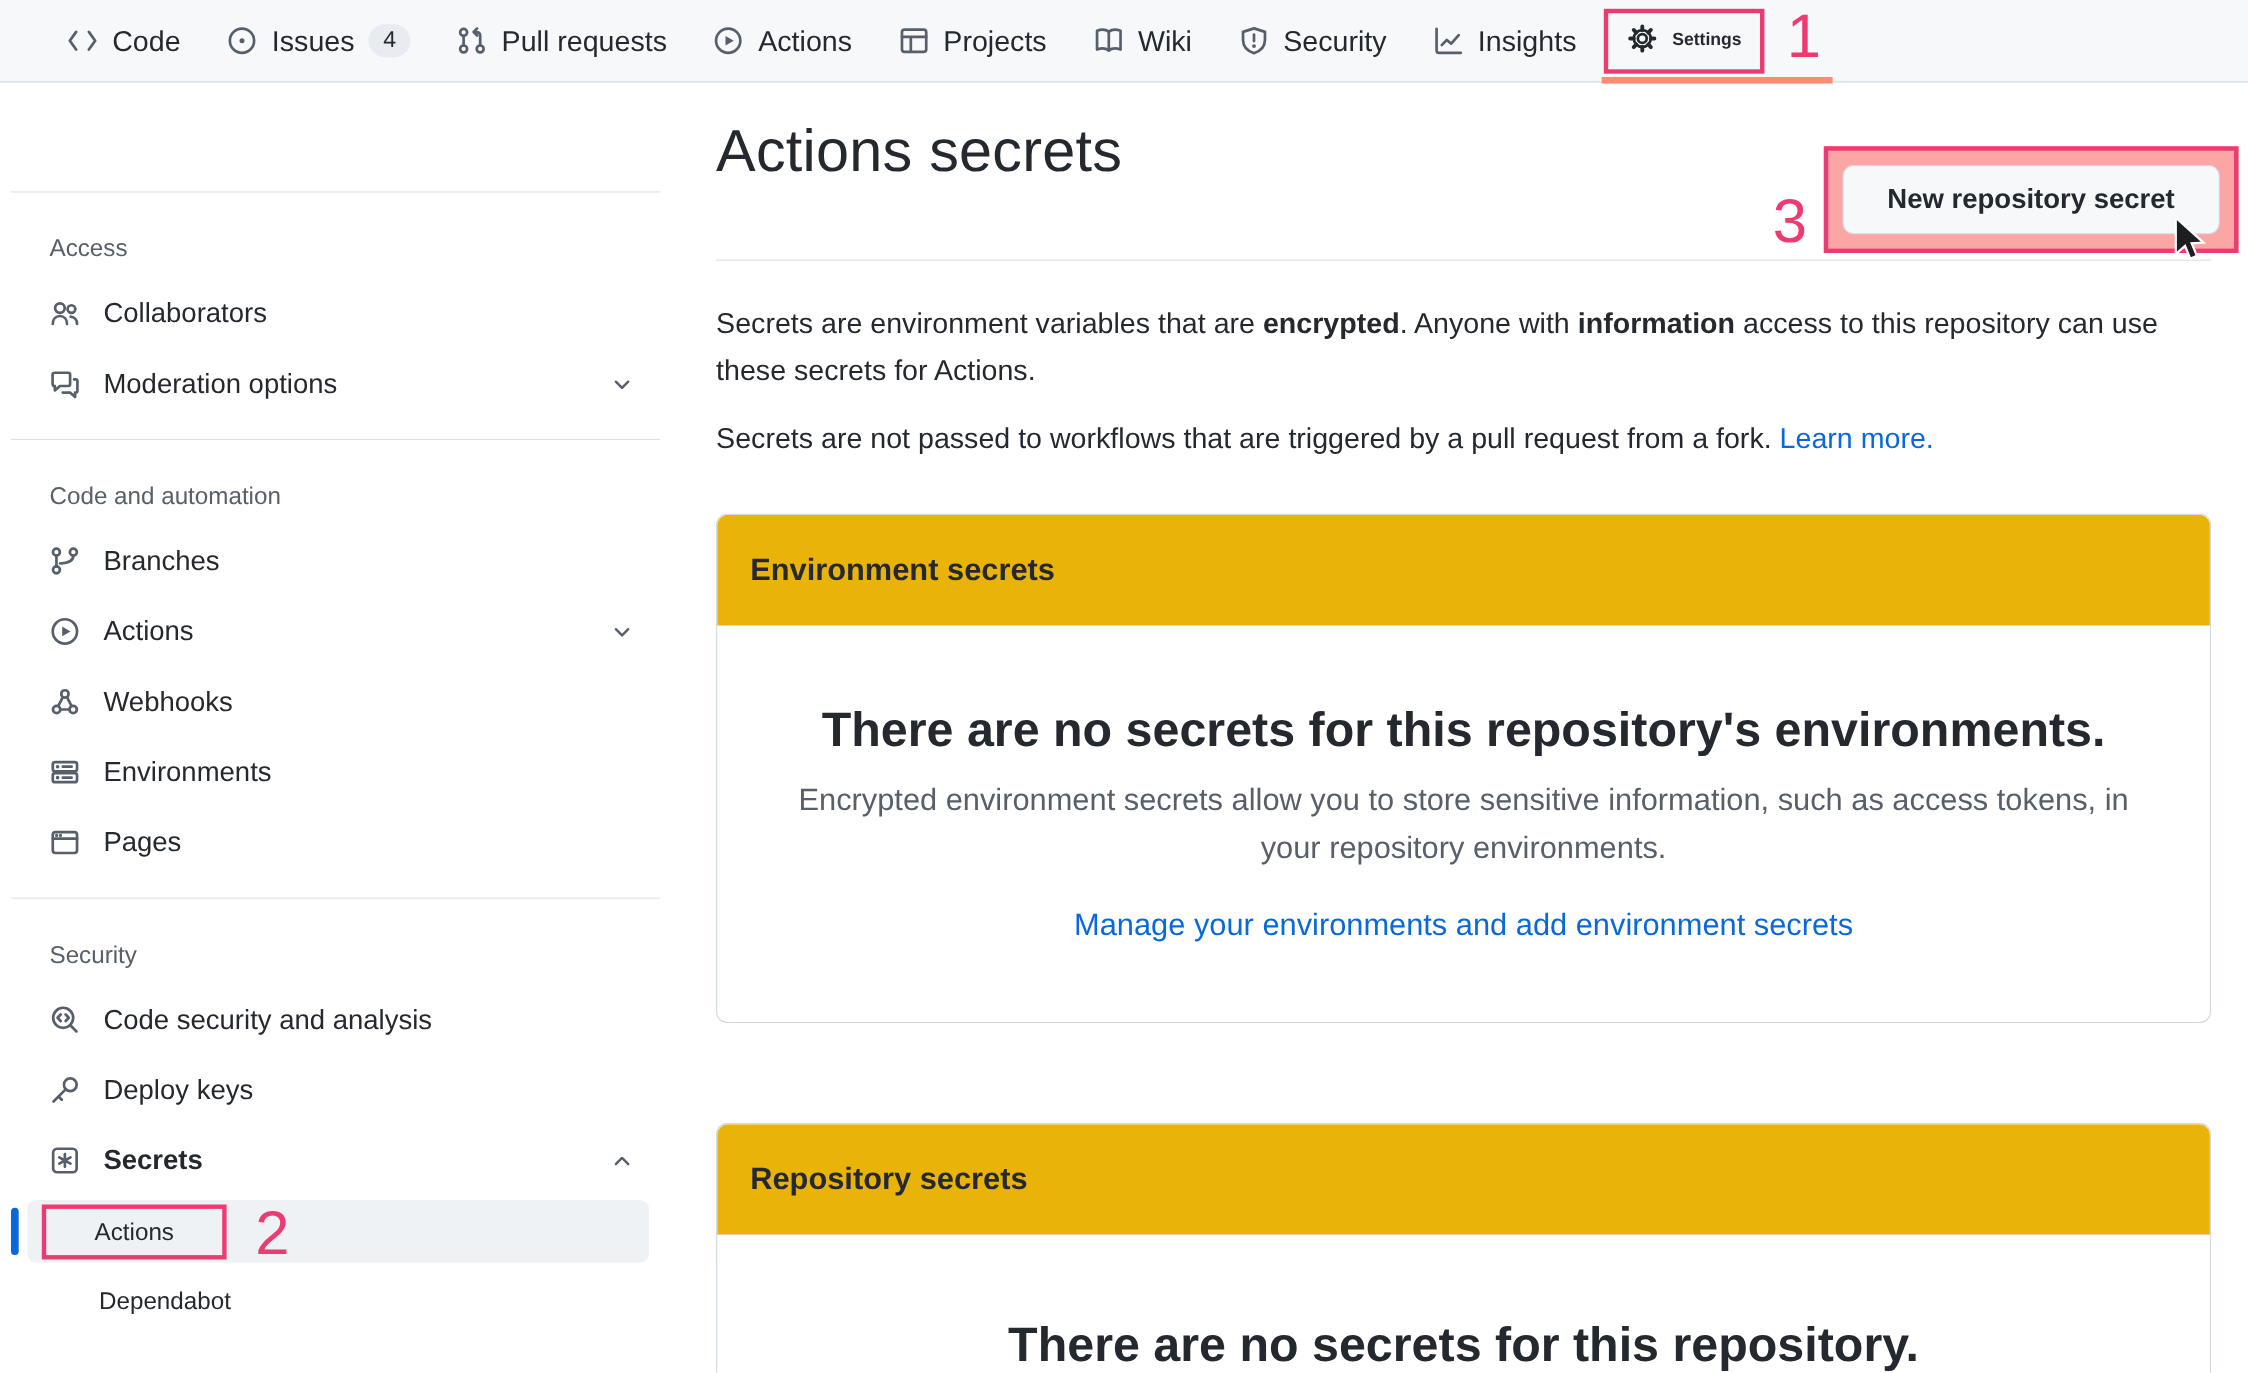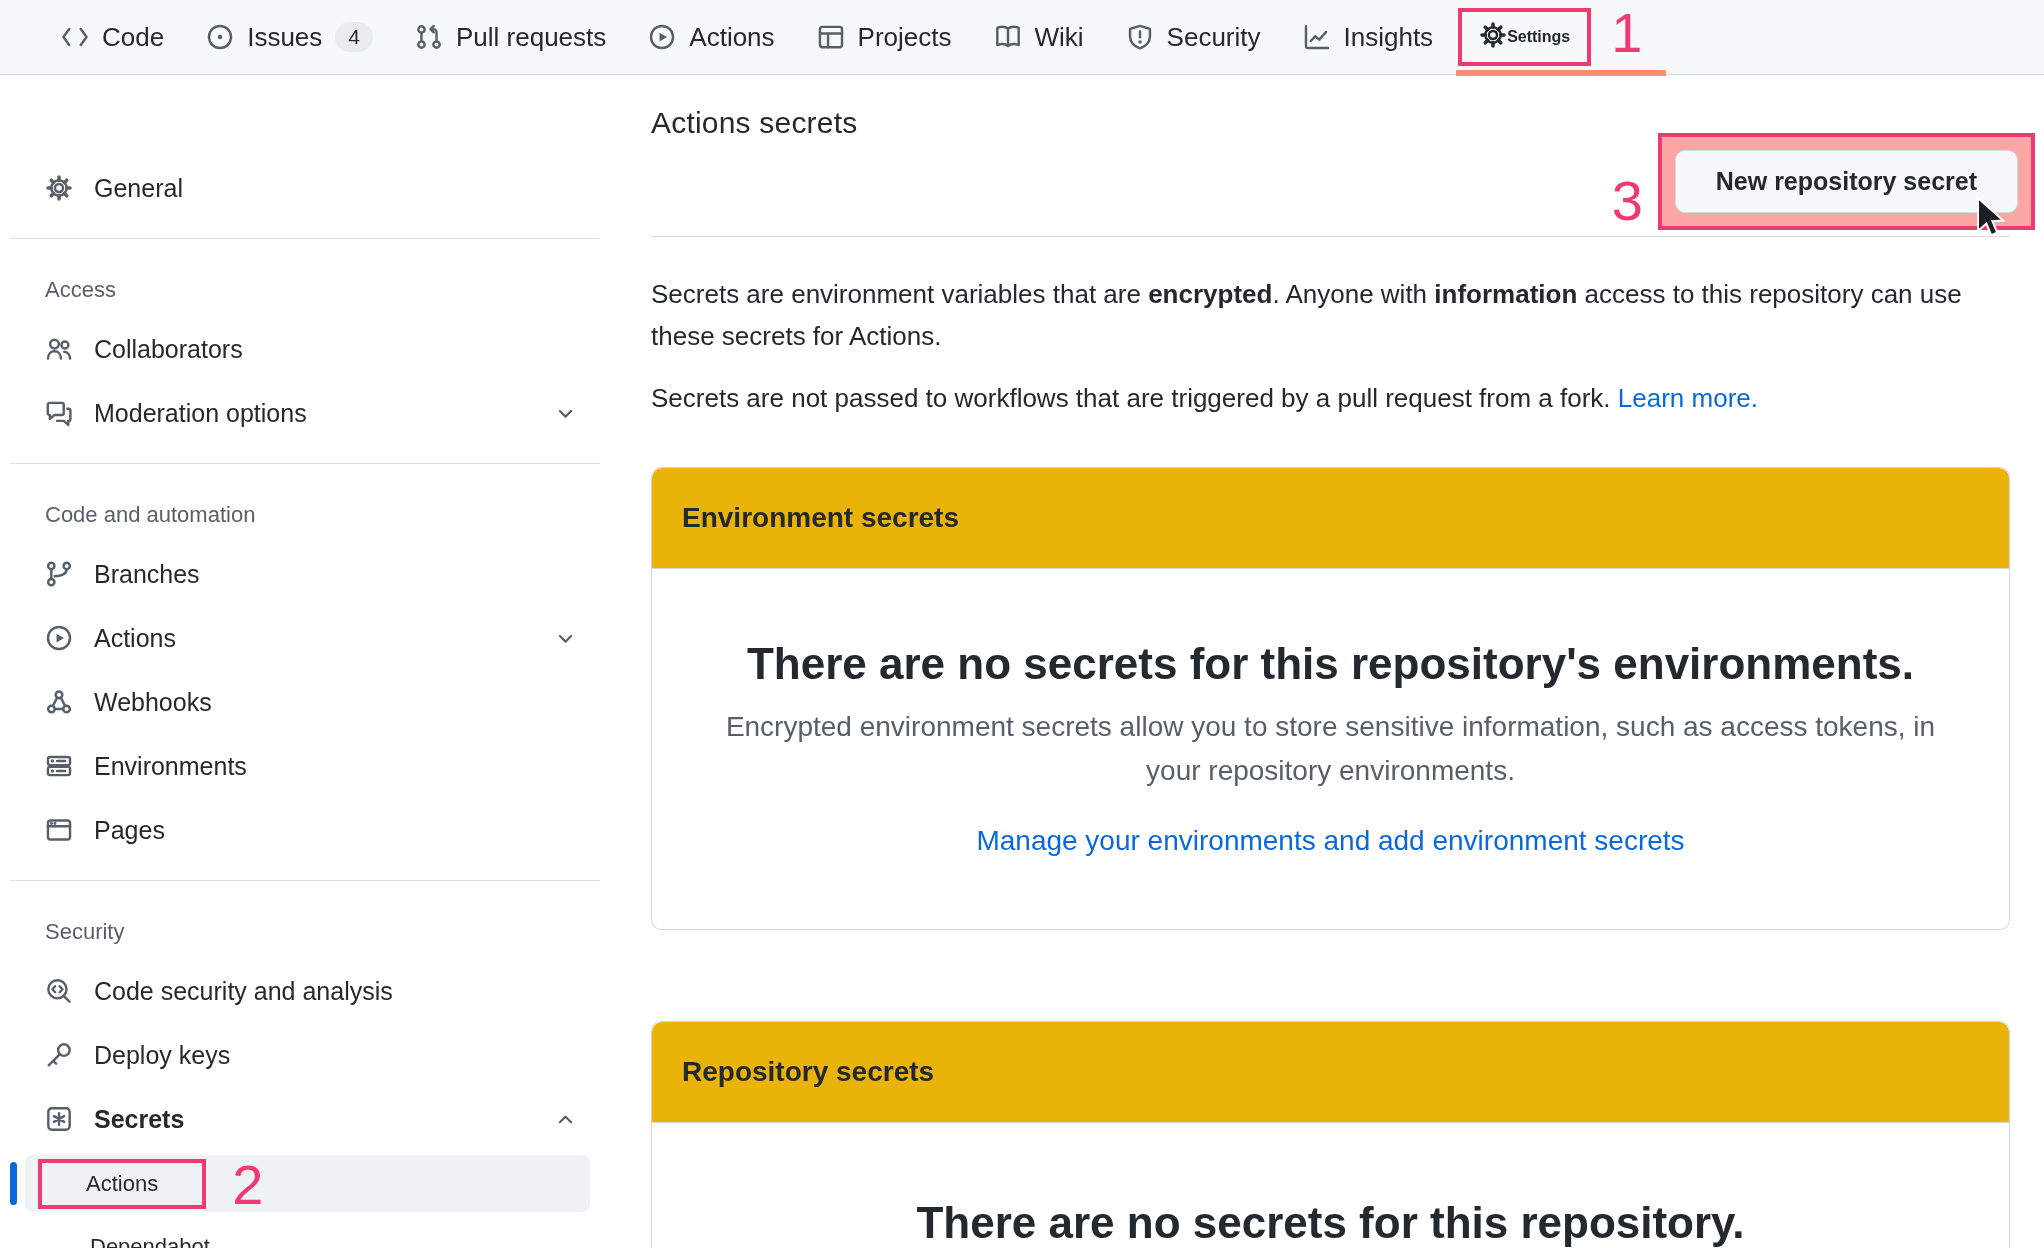--- a/index.html
+++ b/index.html
@@ -8,21 +8,21 @@
 
   
   .topnav { position:relative; height:75px; background:#f6f8fa; border-bottom:1.5px solid #d0d7de;
     display:flex; align-items:center; padding-left:40px; }
   .nav-item { display:flex; align-items:center; gap:13px; padding:0 21px; height:100%;
     font-size:26px; color:#24292f; cursor:pointer; white-space:nowrap; }
   .nav-item .icon { display:flex; }
   .nav-item .icon svg { width:28px; height:28px; }
   .nav-badge { background:#e8ebef; border-radius:18px; font-size:21px; padding:3px 13px; color:#24292f; }
   .settings-wrap { position:relative; display:flex; align-items:center; height:100%; margin-left:4px; }
-  .settings-box { display:flex; align-items:center; border:4.5px solid var(--pink);
+  .settings-box { display:flex; align-items:center; gap:13px; border:4.5px solid var(--pink);
     padding:9px 17px; background:#f6f8fa; }
   .settings-box .label { font-weight:700; }
   .settings-box .icon svg { width:28px; height:28px; }
   .nav-underline { position:absolute; left:-2px; width:210px; bottom:-1.5px; height:6px; background:#fd8c73; }
   .annot-num { color:var(--pink); font-size:56px; line-height:1; font-weight:400; }
   .annot-num.n1 { margin-left:20px; margin-bottom:8px; }
 
   :root { --pink:#ed3b71; --gray-fg:#57606a; --border:#d0d7de; --link:#0969da; }
 
   
@@ -44,21 +44,21 @@
     margin:4px 10px 0 15px; background:#eff2f5; border-radius:8px; padding-left:13px; cursor:pointer; }
   .sel-bar { position:absolute; left:-15px; top:7px; bottom:7px; width:7px; border-radius:4px; background:#0969da; }
   .annot-box-2 { border:4.5px solid var(--pink); padding:8px 44px; font-size:22px; color:#24292f;
     background:#eff2f5; }
   .annot-num.n2 { margin-left:26px; margin-top:2px; }
   .side-subitem { padding:22px 0 0 80px; font-size:22px; cursor:pointer; }
 
   
   .main { flex:1; padding:31px 34px 0 31px; position:relative; }
   .page-header { position:relative; height:131px; border-bottom:1.5px solid #d8dce1; }
-  .page-header h2 { font-size:30px; font-weight:400; letter-spacing:0.2px; }
+  .page-header h2 { font-size:54px; font-weight:400; letter-spacing:0.2px; }
   .annot3 { position:absolute; top:27px; right:-25px; display:flex; align-items:center; gap:15px; }
   .annot-box-3 { border:4.5px solid var(--pink); padding:13px; background:#fca5a5; }
   .btn-secondary { display:block; font-family:inherit; font-size:25px; font-weight:700; color:#24292f;
     background:#f6f8fa; border:1.5px solid #d5dbe1; border-radius:10px; padding:16px 40px; cursor:pointer; }
   .annot-num.n3 { margin-top:38px; }
 
   .para { font-size:26px; line-height:42px; color:#24292f; max-width:1359px; }
   .para.first { margin-top:36px; }
   .para.second { margin-top:20px; }
   .para b { font-weight:700; }
@@ -173,30 +173,20 @@
     </div>
     <span class="nav-underline"></span>
   </div>
   <span class="annot-num n1">1</span>
 </nav>
 
 <div class="layout">
 
 <aside class="sidebar">
 
-  <div class="side-item">
-    <span class="icon">
-      <svg class="oct" viewBox="0 0 16 16">
-            <circle cx="8" cy="8" r="2.3"></circle>
-            <circle cx="8" cy="8" r="4.4"></circle>
-            <path d="M8 1.7v1.9M8 12.4v1.9M1.7 8h1.9M12.4 8h1.9M3.55 3.55l1.35 1.35M11.1 11.1l1.35 1.35M12.45 3.55 11.1 4.9M4.9 11.1l-1.35 1.35" stroke-width="2"></path>
-          </svg>
-    </span>
-    <span class="lbl">General</span>
-  </div>
 
   <hr class="side-divider">
 
   <div class="side-header">Access</div>
 
   <div class="side-item">
     <span class="icon">
       <svg class="oct" viewBox="0 0 16 16">
             <circle cx="5.4" cy="5.2" r="2.5"></circle>
             <path d="M1.7 13.4c0-2.5 1.6-4.1 3.7-4.1s3.7 1.6 3.7 4.1"></path>

